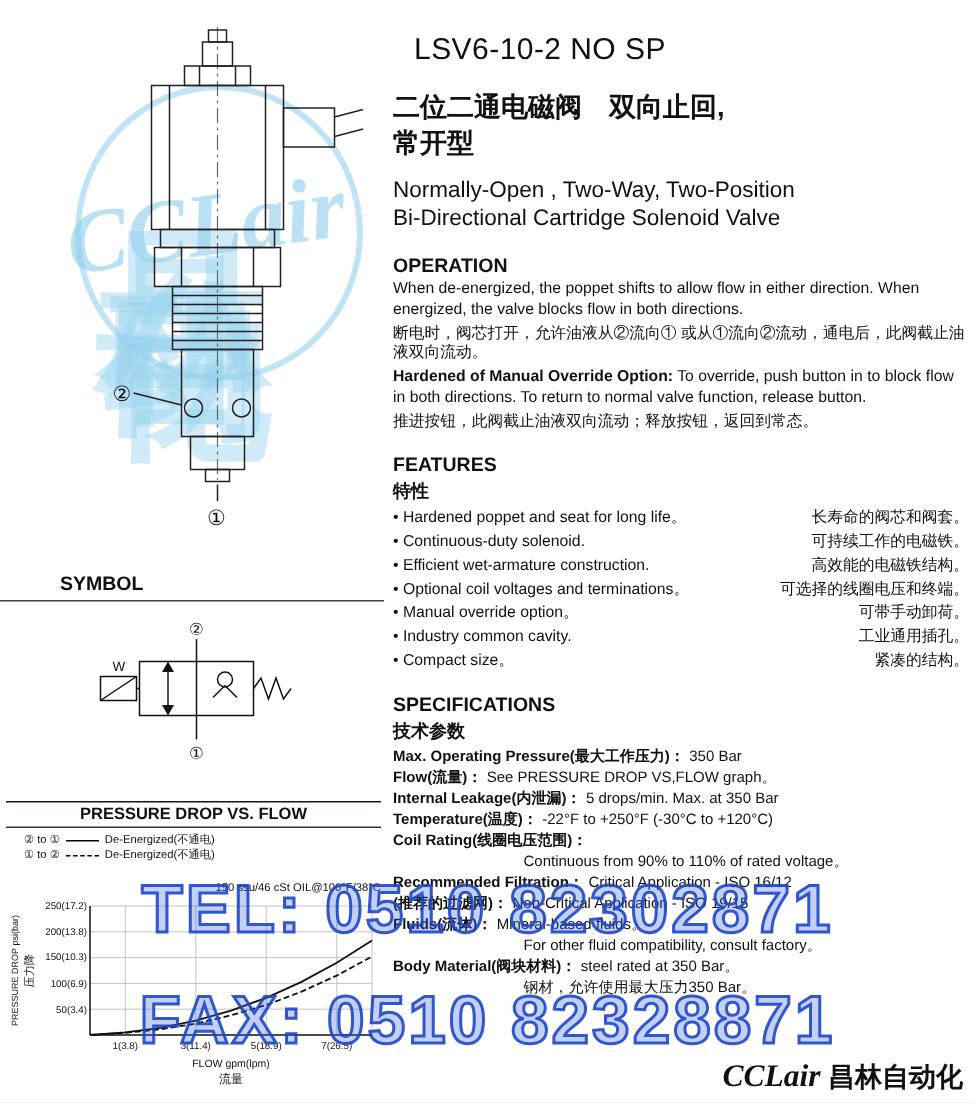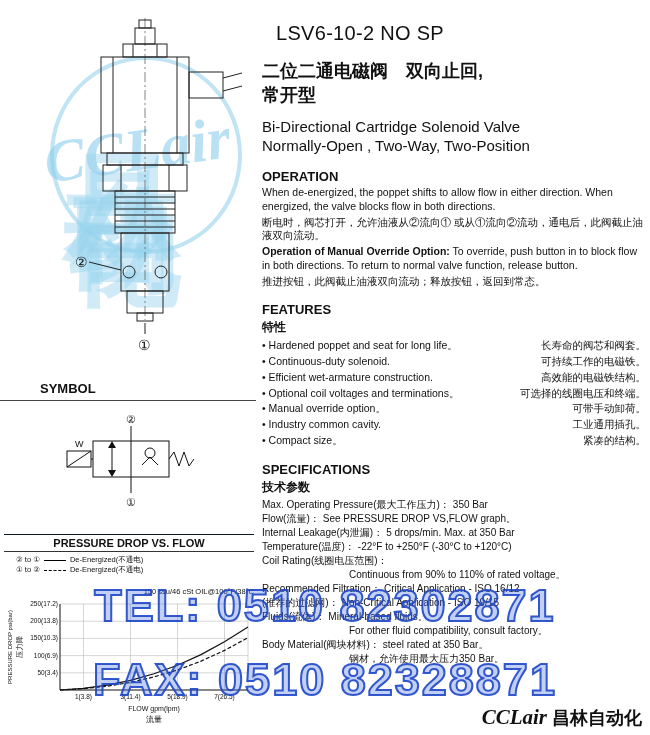--- a/index.html
+++ b/index.html
@@ -34,21 +34,21 @@
   
   .right{position:absolute;left:262px;top:8px;width:384px;}
   .title{font-size:20px;font-weight:normal;margin:14px;letter-spacing:.3px;}
   .sub-cn{font-size:18px;font-weight:bold;line-height:1.35;margin-top:4px;}
   .sub-en{font-size:15px;line-height:1.3;margin-top:9px;}
   .sec-head{font-weight:bold;font-size:13px;margin:13px 0 2px;}
   .sec-head-cn{font-weight:bold;font-size:12px;margin:0 0 2px;}
   .op p{font-size:10.5px;line-height:1.33;margin:2px 0;}
   .feat-row{display:flex;justify-content:space-between;font-size:10.5px;line-height:1.5;}
   .spec-row{font-size:10px;line-height:1.4;}
-  .spec-row .b{font-weight:normal;margin-right:3px;}
+  .spec-row .b{font-weight:bold;margin-right:3px;}
   .spec-row.indent{padding-left:84px;}
   .footer{position:absolute;right:8px;bottom:5px;z-index:4;font-size:18px;font-weight:bold;white-space:nowrap;}
   .footer .brand{font-family:"Liberation Serif",serif;font-style:italic;font-size:21px;}
 </style>
 </head>
 <body>
 
 <div class="page">
 
   <div class="wm wm-circle"></div>
@@ -171,29 +171,29 @@
       </svg>
     </div>
 
     <div class="right">
       <h1 class="title">LSV6-10-2 NO SP</h1>
       <div class="sub-cn">
         <div>二位二通电磁阀　双向止回,</div>
         <div>常开型</div>
       </div>
       <div class="sub-en">
+        <div>Normally-Open , Two-Way, Two-Position</div>
         <div>Bi-Directional Cartridge Solenoid Valve</div>
-        <div>Normally-Open , Two-Way, Two-Position</div>
       </div>
 
       <div class="sec-head">OPERATION</div>
       <div class="op">
         <p>When de-energized, the poppet shifts to allow flow in either direction. When energized, the valve blocks flow in both directions.</p>
         <p>断电时，阀芯打开，允许油液从②流向① 或从①流向②流动，通电后，此阀截止油液双向流动。</p>
-        <p><b>Operation of Manual Override Option:</b><span> To override, push button in to block flow in both directions.  To return to normal valve function, release button.</span></p>
+        <p><b>Hardened of Manual Override Option:</b><span> To override, push button in to block flow in both directions.  To return to normal valve function, release button.</span></p>
         <p>推进按钮，此阀截止油液双向流动；释放按钮，返回到常态。</p>
       </div>
 
       <div class="sec-head">FEATURES</div>
       <div class="sec-head-cn">特性</div>
       <div>
         <div class="feat-row">
             <span>• Hardened poppet and seat for long life。</span>
             <span class="feat-cn">长寿命的阀芯和阀套。</span>
           </div>

